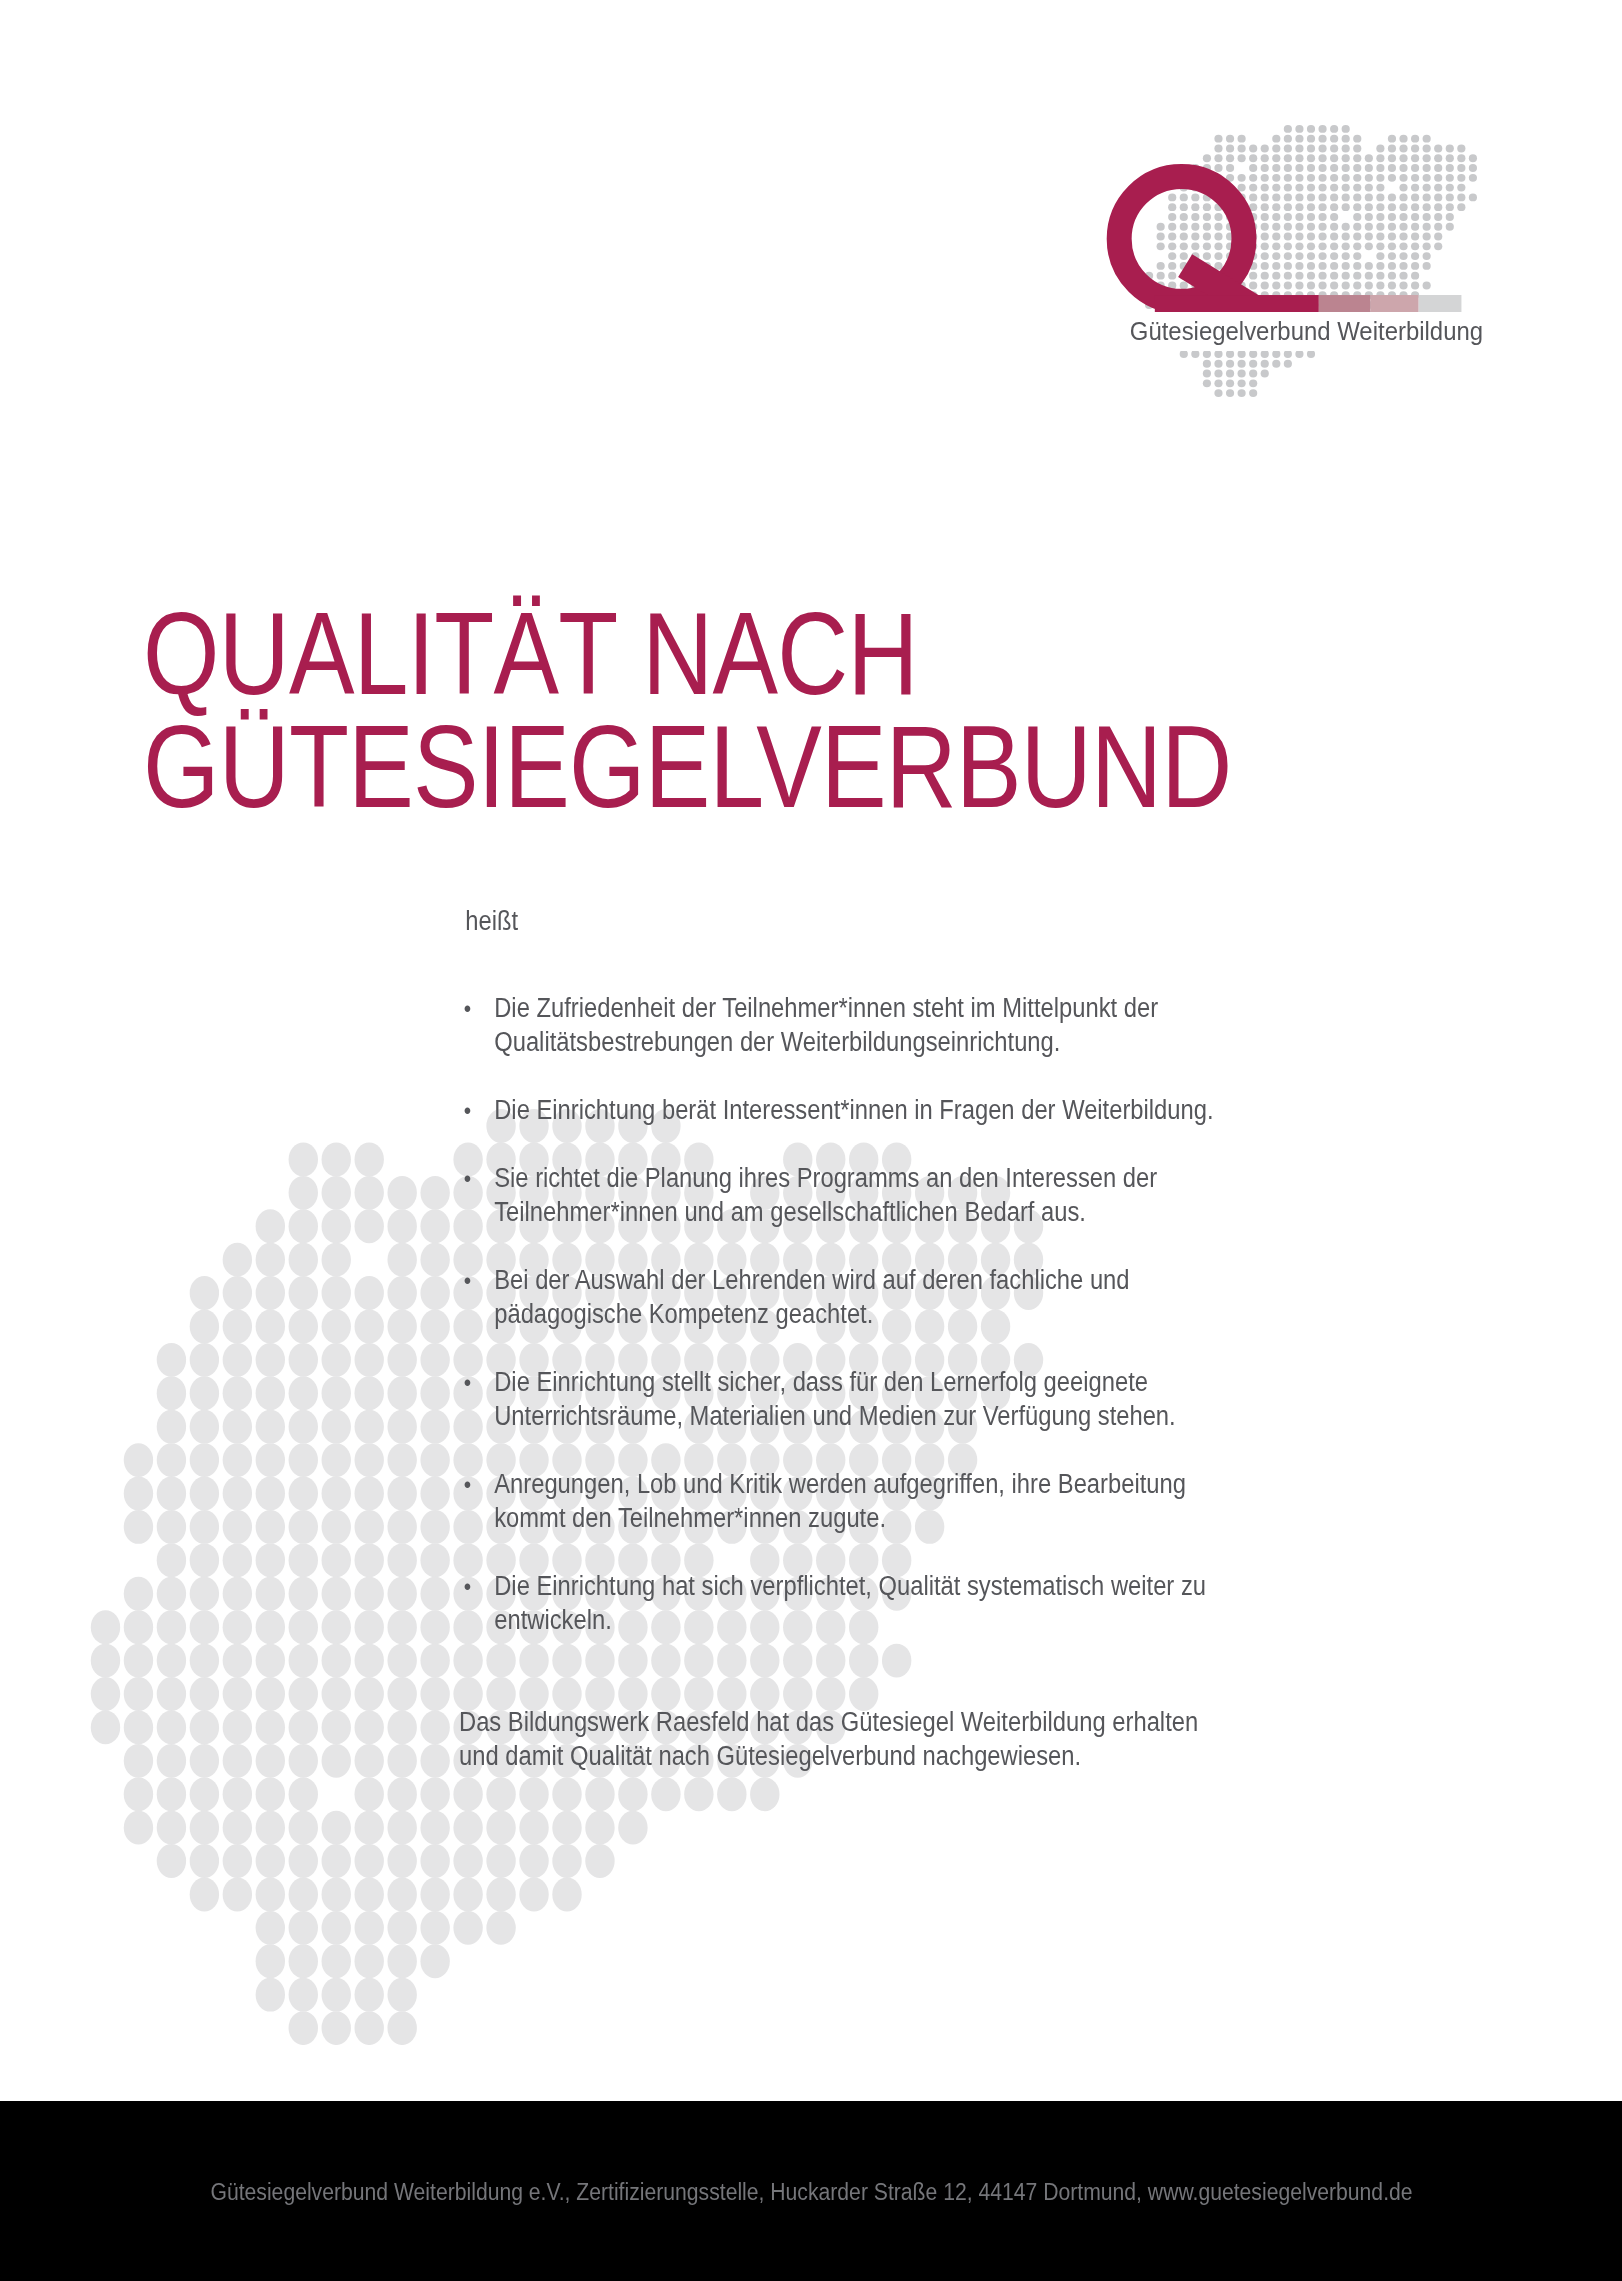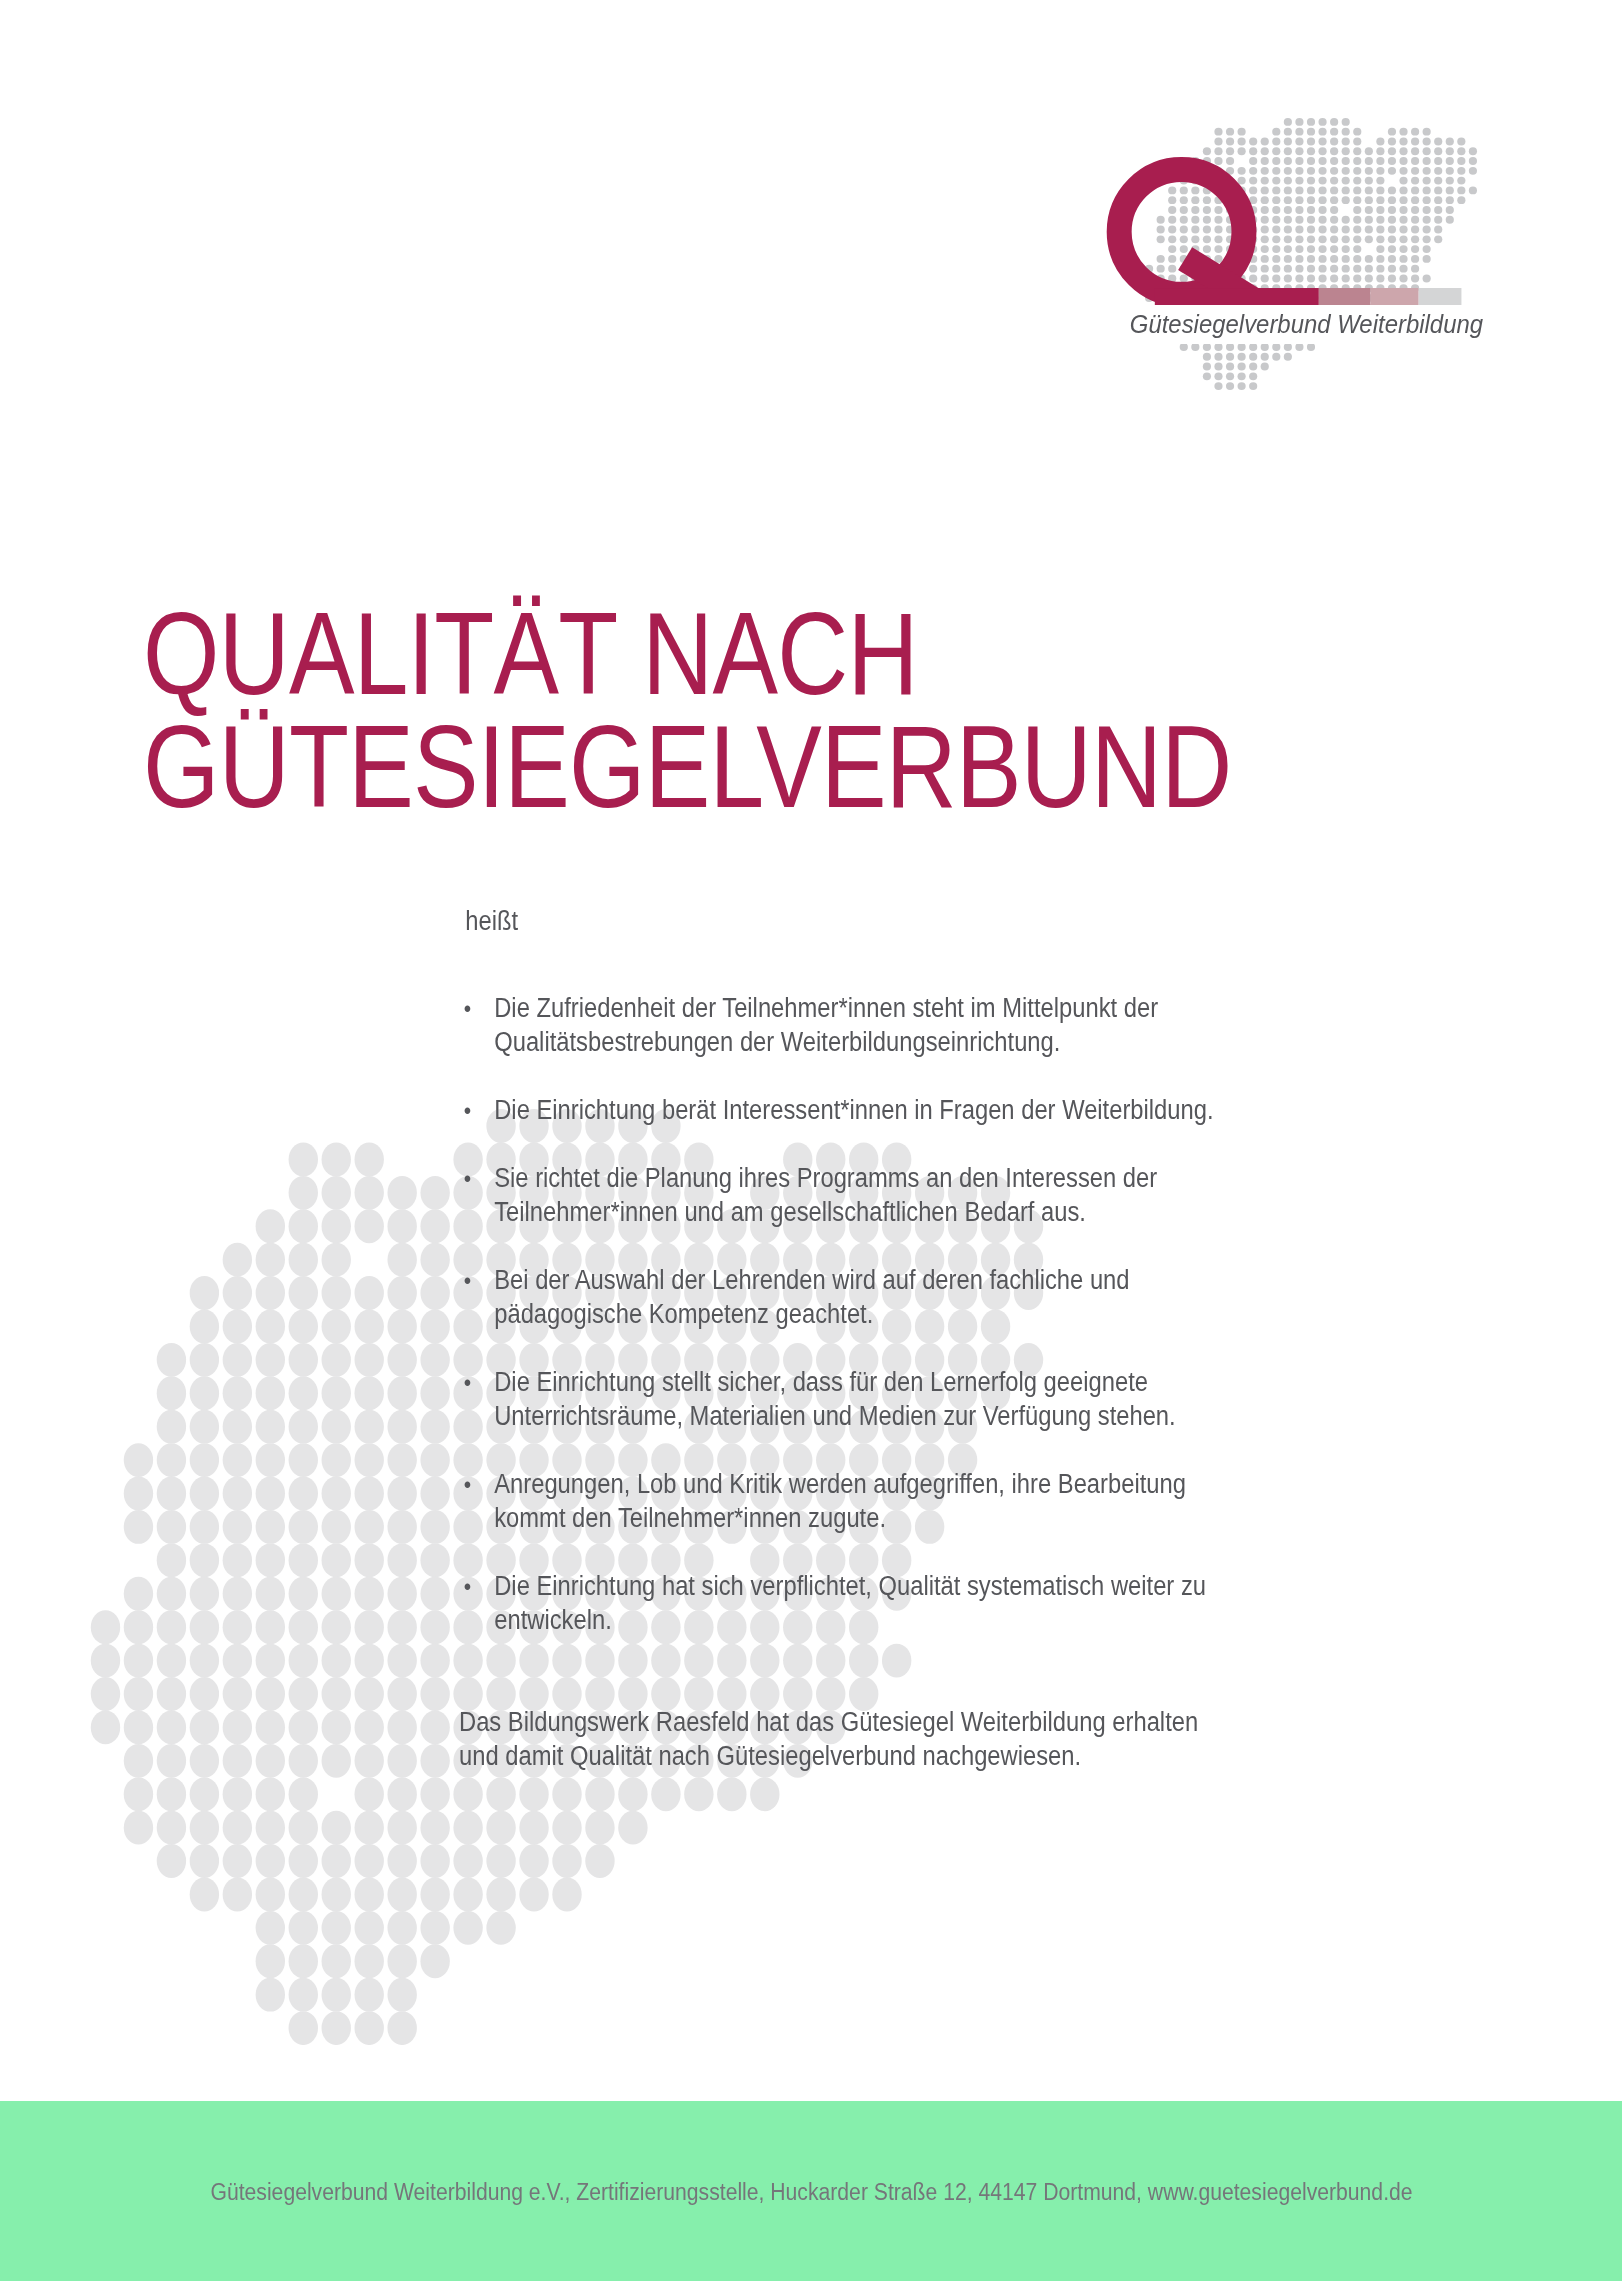--- a/index.html
+++ b/index.html
@@ -20,25 +20,24 @@
     position: absolute;
     left: 89px;
     top: 1109px;
     z-index: 0;
   }
 
   
   .logo {
     position: absolute;
     left: 1096px;
-    top: 111px;
+    top: 118px;
     width: 419px;
     height: 321px;
     z-index: 1;
-    font-style: italic;
   }
   .logo .map-small { position: absolute; left: 47px; top: 6.2px; }
   .logo .q-mark    { position: absolute; left: 0;   top: 4.5px; }
   .logo-caption {
     position: absolute;
     top: 194px;
     right: 25px;
     background: #ffffff;
     color: #55565A;
     font-size: 26px;
@@ -92,21 +91,21 @@
   .line { white-space: nowrap; }
   .closing { margin-top: 68px; }
 
   
   .footer {
     position: absolute;
     left: 0;
     bottom: 0;
     width: 100%;
     height: 180px;
-    background: #86efac;
+    background: #000000;
     z-index: 1;
   }
   .footer-text {
     margin-top: 77px;
     text-align: center;
     color: #75767A;
     font-size: 23px;
     line-height: 28.5px;
     white-space: nowrap;
     transform: scaleX(0.92);

